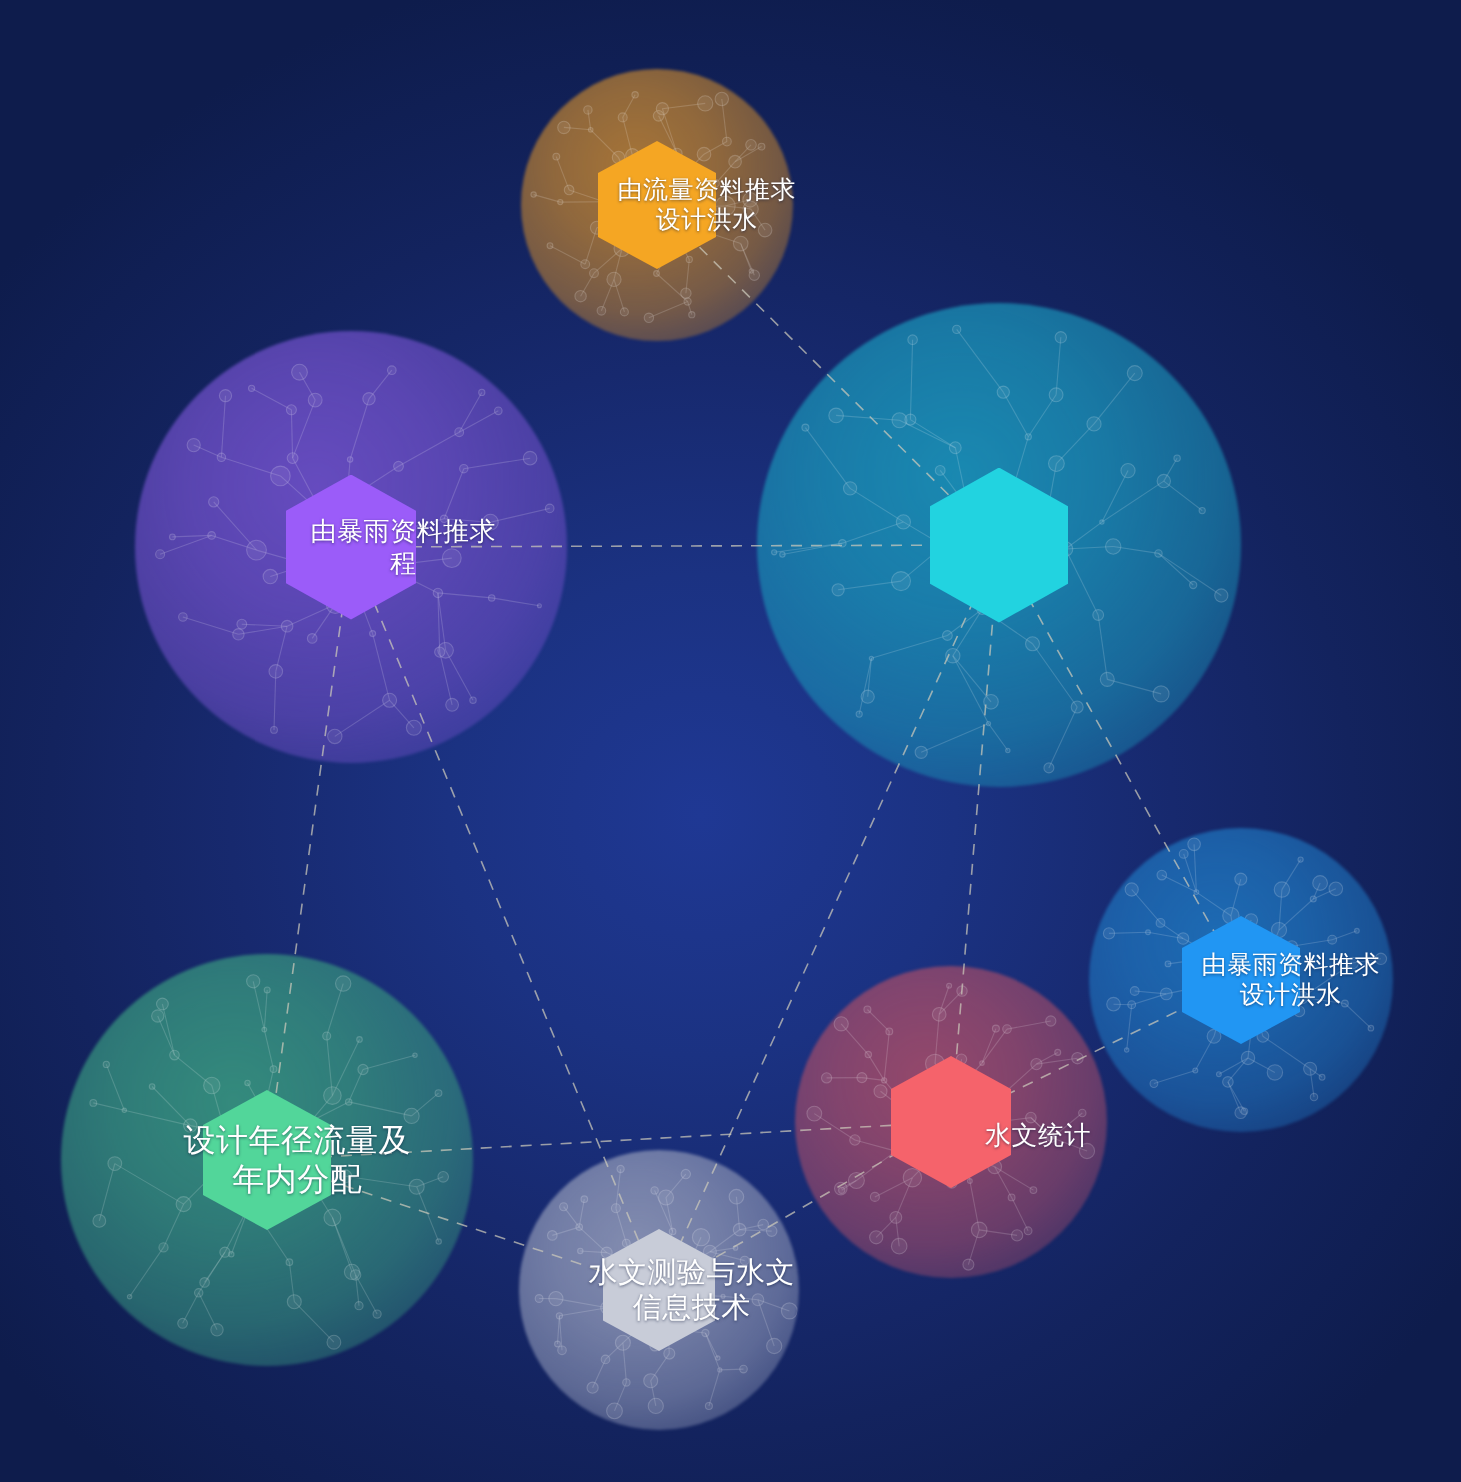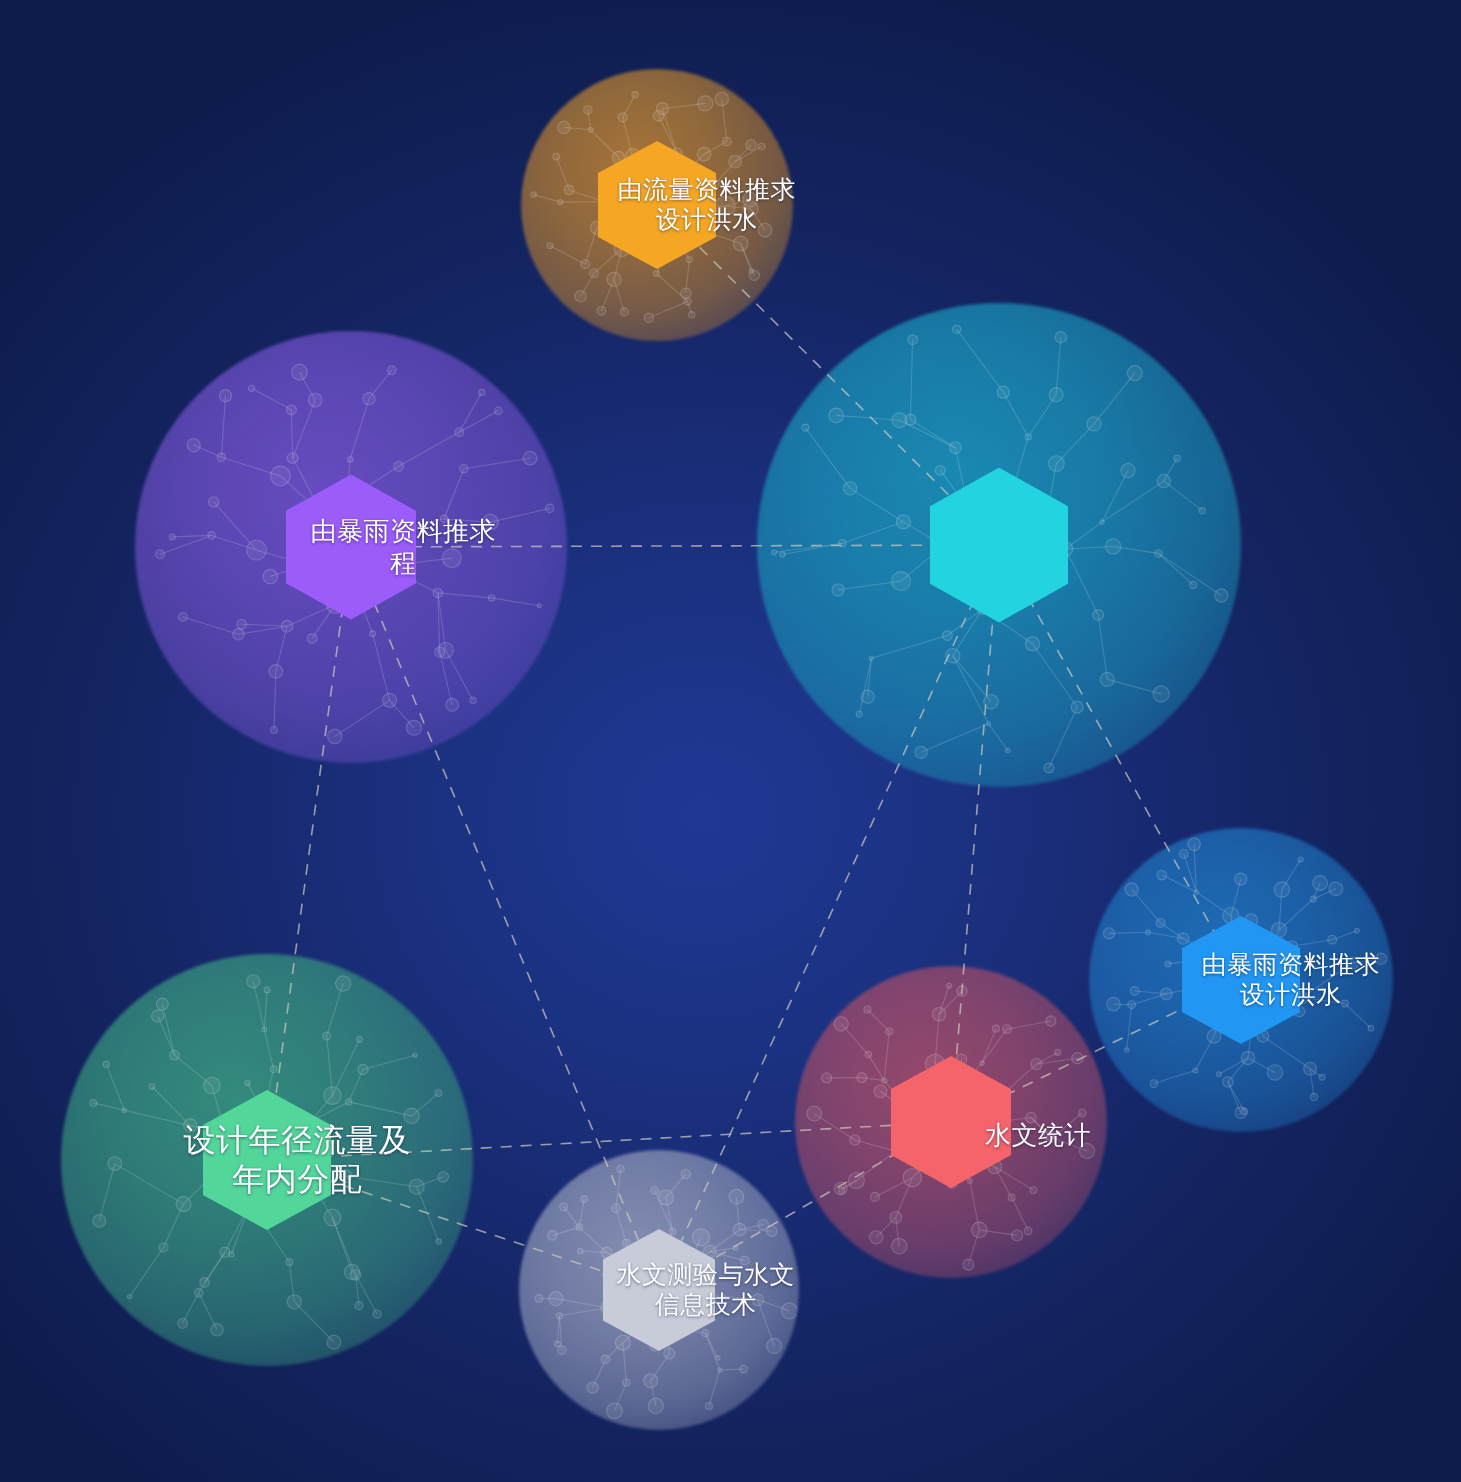--- a/index.html
+++ b/index.html
@@ -836,17 +836,17 @@
         <div class="hex" style="width: 120px; height: 132px; background: rgb(245, 99, 107);"></div>
         <div class="node-label" style="font-size: 26px; margin-top: 28px;">水文统计</div>
       </div>
       <div class="node" style="left: 267px; top: 1160px; width: 288px; height: 180px;">
         <div class="hex" style="width: 128px; height: 140px; background: rgb(82, 214, 154);"></div>
         <div class="node-label" style="font-size: 32px;">设计年径流量及
 年内分配</div>
       </div>
       <div class="node" style="left: 659px; top: 1290px; width: 272px; height: 162px;">
         <div class="hex" style="width: 112px; height: 122px; background: rgb(200, 204, 216);"></div>
-        <div class="node-label" style="font-size: 25px;">水文测验与水文
+        <div class="node-label" style="font-size: 29px;">水文测验与水文
 信息技术</div>
       </div>
     </div>
 </div>
 
 </body></html>

